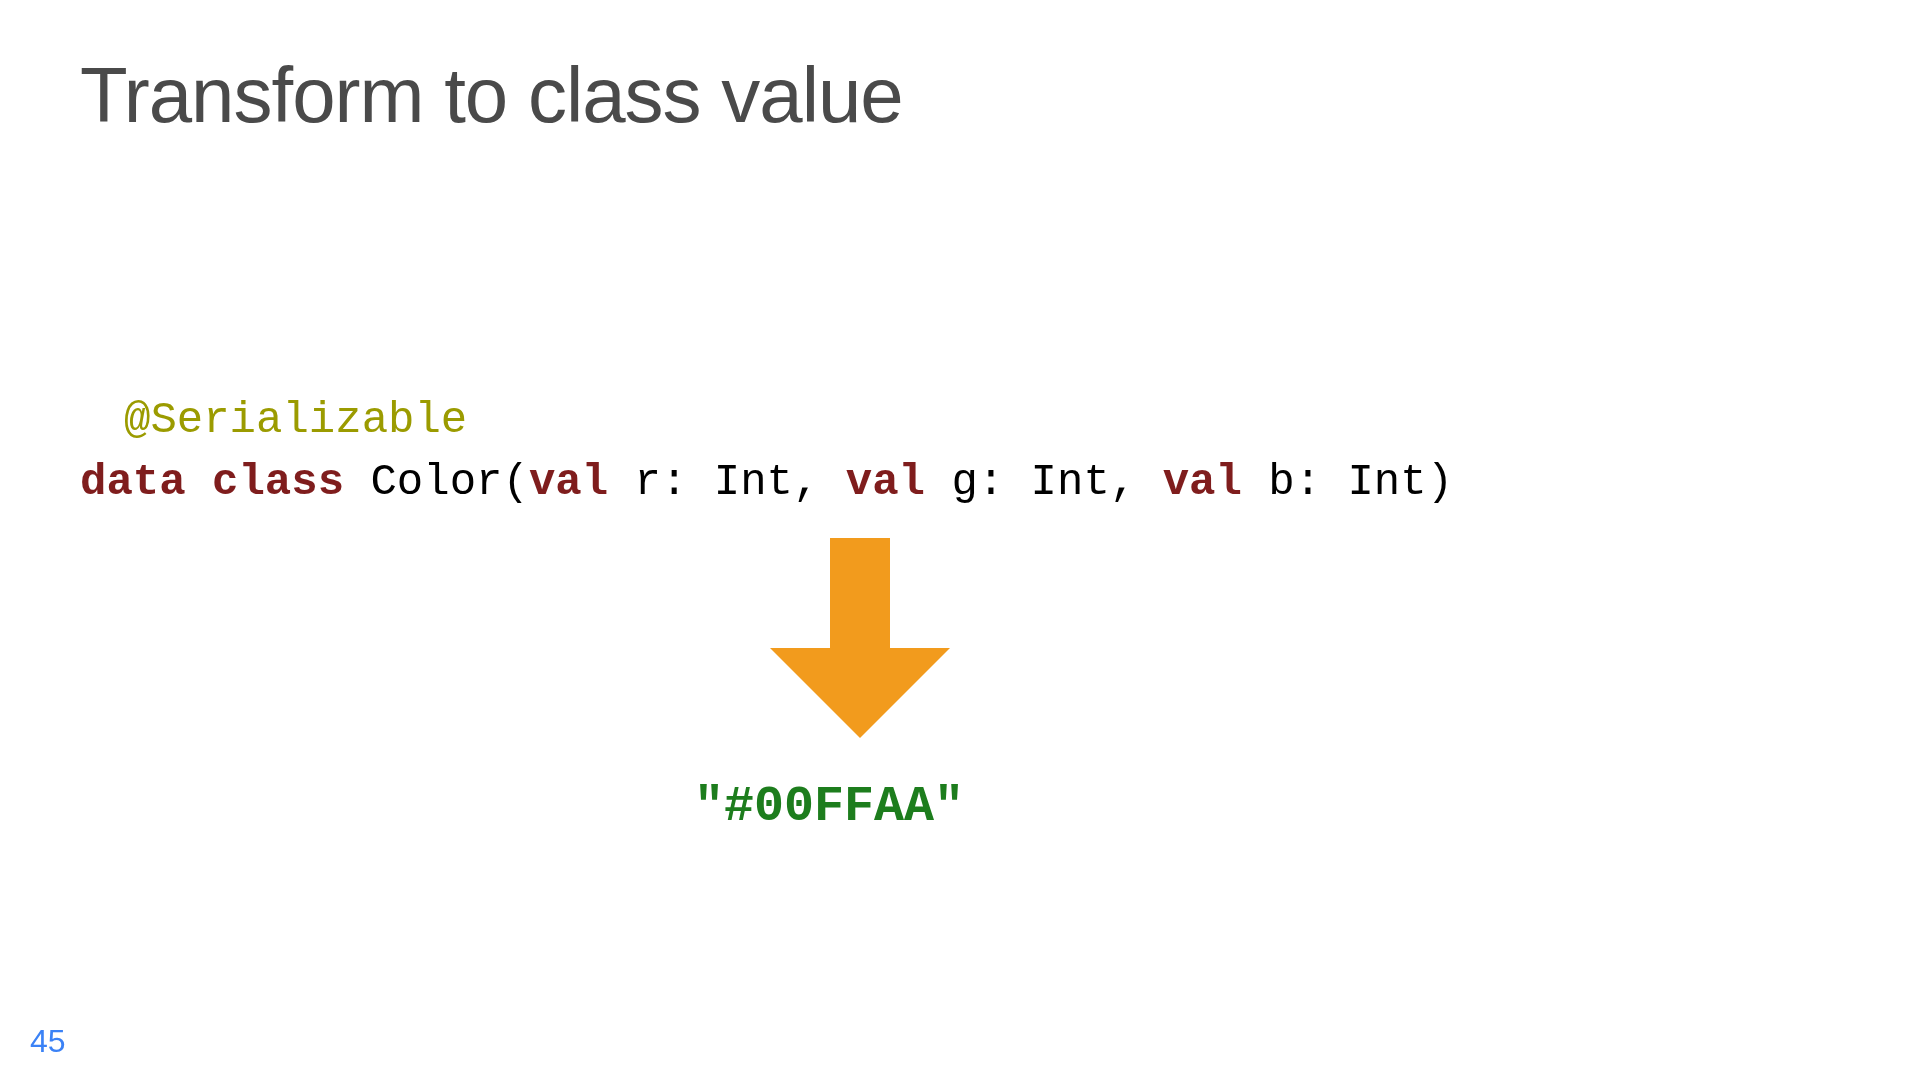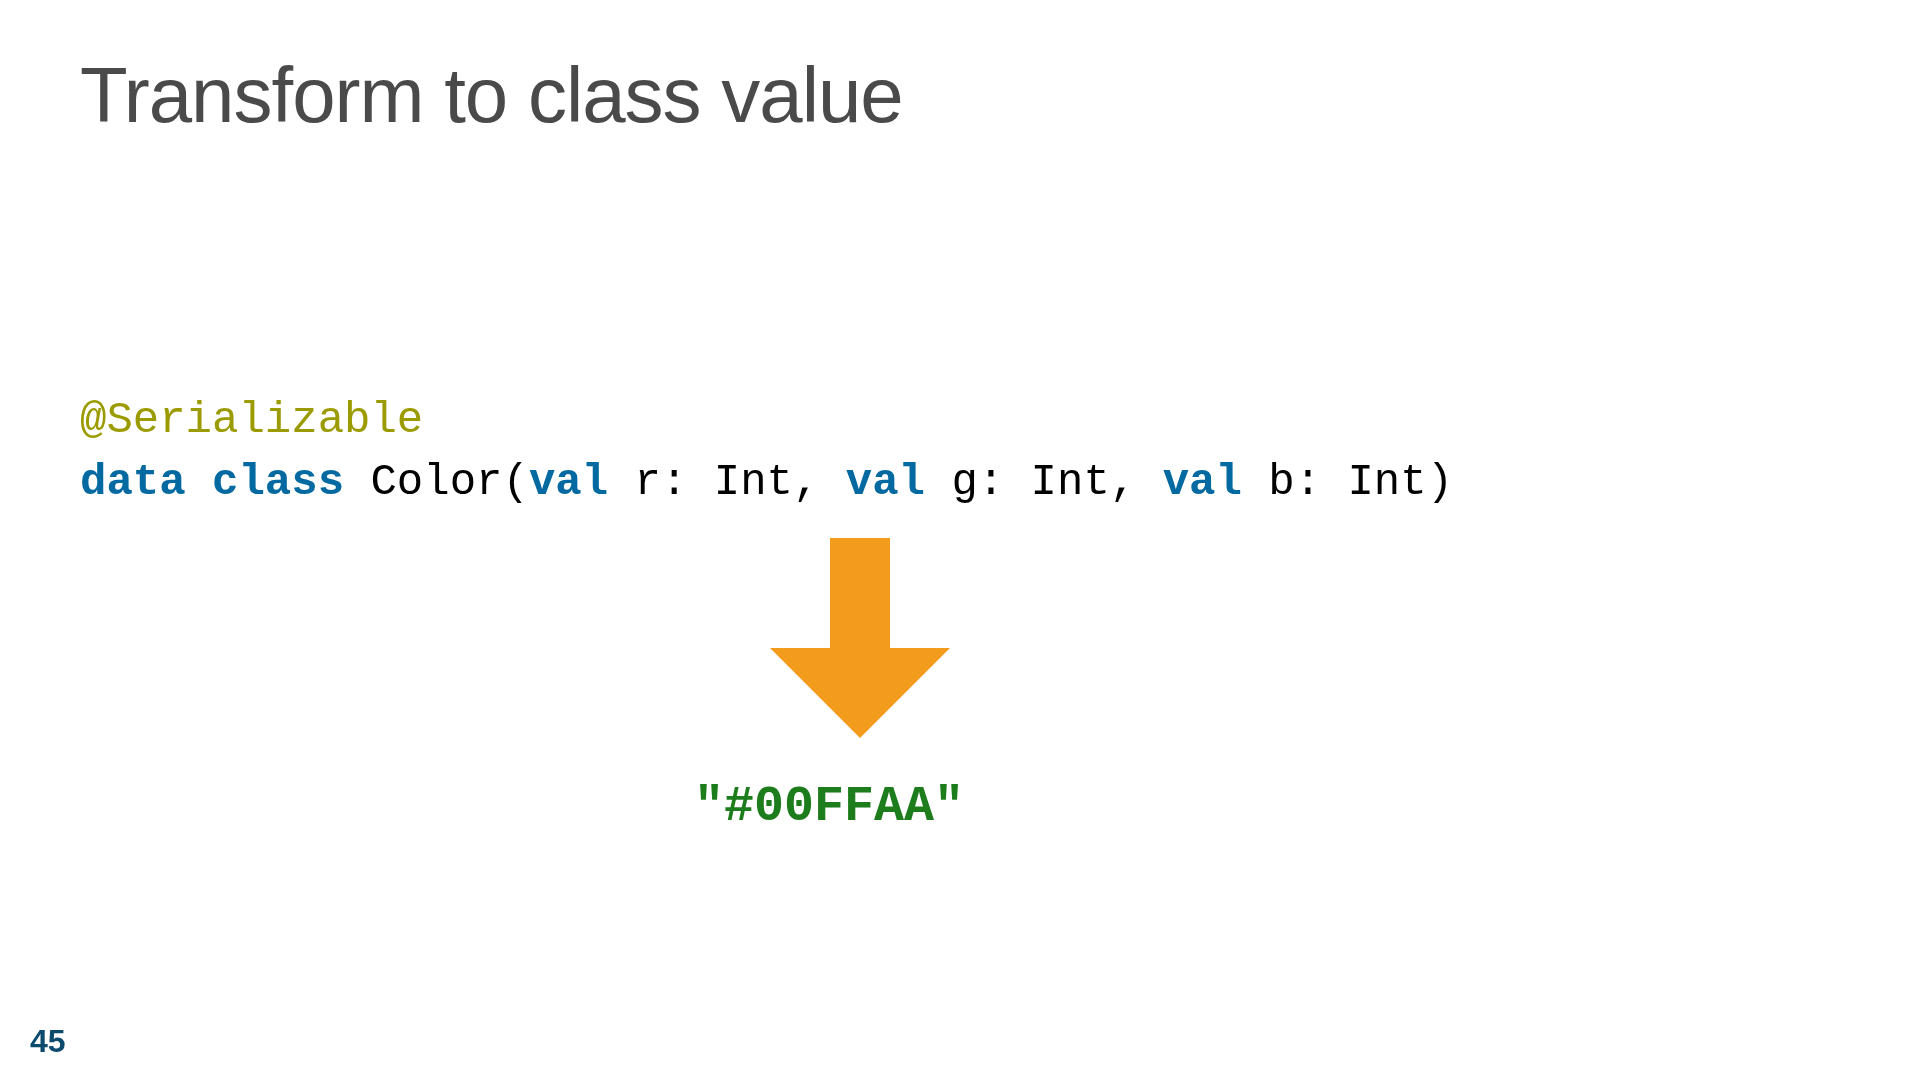--- a/index.html
+++ b/index.html
@@ -31,23 +31,24 @@
       font-family: "Consolas", "Courier New", monospace;
       font-size: 44px;
       line-height: 1.4;
       color: #333333;
     }
     .code-line {
       white-space: pre;
     }
     .tok-annotation {
       color: #9b9b00;
+      margin-left: 44px;
     }
     .tok-keyword {
-      color: #0369a1;
+      color: #7f1d1d;
       font-weight: bold;
     }
     .tok-plain {
       color: #000000;
     }
     .arrow-container {
       position: absolute;
       top: 538px;
       left: 760px;
       width: 200px;
@@ -67,22 +68,22 @@
       font-family: "Consolas", "Courier New", monospace;
       font-size: 50px;
       font-weight: bold;
       color: #1d7d1d;
     }
     .page-number {
       position: absolute;
       bottom: 20px;
       left: 30px;
       font-size: 32px;
-      font-weight: 700;
-      color: #0c4a6e;
+      font-weight: 400;
+      color: #3b82f6;
     }
   </style>
 </head>
 <body>
 
 <div class="slide-title">Transform to class value</div>
 
 <div class="code-block">
   <div class="code-line"><span class="tok-annotation">@Serializable</span></div>
   <div class="code-line"><span class="tok-keyword">data</span><span class="tok-plain"> </span><span class="tok-keyword">class</span><span class="tok-plain"> Color(</span><span class="tok-keyword">val</span><span class="tok-plain"> r: Int, </span><span class="tok-keyword">val</span><span class="tok-plain"> g: Int, </span><span class="tok-keyword">val</span><span class="tok-plain"> b: Int)</span></div>

